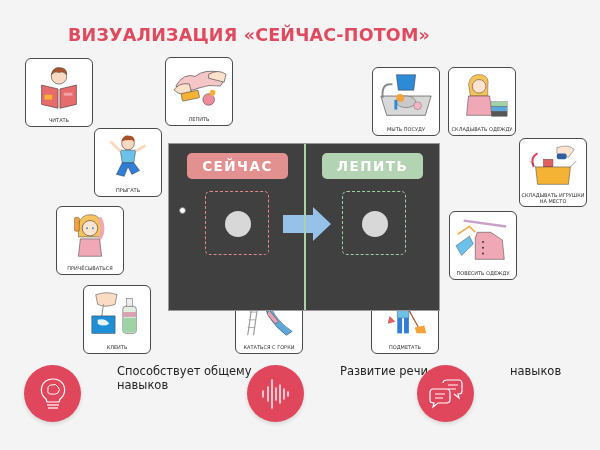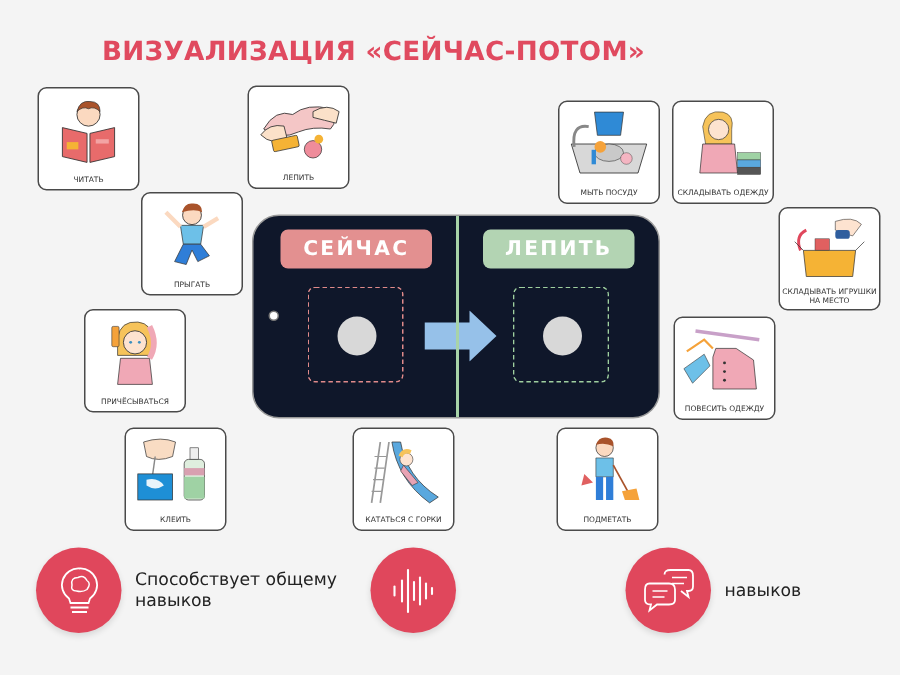--- a/index.html
+++ b/index.html
@@ -23,22 +23,22 @@
   .card .pic {
     position: absolute; left: 4px; right: 4px; top: 4px; height: 48px;
   }
   .card .pic svg { width: 100%; height: 100%; display: block; }
   .card .cap {
     position: absolute; left: 1px; right: 1px; bottom: 3px;
     text-align: center; font-size: 5px; line-height: 6px;
     color: #333; text-transform: uppercase; font-family: "DejaVu Sans", sans-serif;
   }
   .board {
-    position: absolute; left: 168px; top: 143px; width: 272px; height: 136px;
-    background: #0f172a; border: 1.3px solid #999; border-radius: 18px; box-sizing: border-box;
+    position: absolute; left: 168px; top: 143px; width: 272px; height: 168px;
+    background: #404040; border: 1.3px solid #999; border-radius: 0; box-sizing: border-box;
   }
   .divider { position: absolute; left: 135px; top: 0; bottom: 0; width: 1.6px; background: #a8d3a8; }
   .lbl {
     position: absolute; top: 9px; height: 26px; width: 101px; border-radius: 5px;
     color: #fff; font-family: "DejaVu Sans", sans-serif; font-weight: bold; font-size: 13.5px;
     letter-spacing: 1.5px; text-align: center; line-height: 26px;
   }
   .lbl.now { left: 18px; background: #e39090; }
   .lbl.later { left: 153px; background: #b3d4b3; }
   .slot {
@@ -47,21 +47,21 @@
   .slot.now { left: 36px; border: 1.6px dashed #e08a8a; }
   .slot.later { left: 173px; border: 1.6px dashed #9fd09f; }
   .slot .dot {
     position: absolute; left: 19px; top: 19px; width: 26px; height: 26px; border-radius: 50%; background: #d8d8d8;
   }
   .pin {
     position: absolute; left: 10px; top: 63px; width: 7px; height: 7px; border-radius: 50%;
     border: 1px solid #777; box-sizing: border-box; background: #fff;
   }
   .arrow { position: absolute; left: 114px; top: 63px; width: 50px; height: 34px; }
-  .benefit { position: absolute; display: flex; align-items: center; }
+  .benefit { position: absolute; display: flex; align-items: flex-start; gap: 27px; }
   .benefit .circ {
     width: 57px; height: 57px; border-radius: 50%; background: #e0475c;
     display: flex; align-items: center; justify-content: center;
     box-shadow: 0 2px 4px rgba(0,0,0,0.12); flex: 0 0 auto;
   }
   .benefit .txt {
     margin-left: 9px; font-size: 11.5px; line-height: 13.5px; color: #222;
     font-family: "DejaVu Sans", sans-serif; font-weight: normal;
   }
   .benefit .txt span { display: block; }
@@ -270,20 +270,23 @@
         <line x1="2" y1="13" x2="2" y2="19"></line>
         <line x1="7" y1="9" x2="7" y2="23"></line>
         <line x1="11" y1="2" x2="11" y2="30"></line>
         <line x1="15" y1="10" x2="15" y2="22"></line>
         <line x1="19" y1="7" x2="19" y2="25"></line>
         <line x1="23" y1="11" x2="23" y2="21"></line>
         <line x1="27" y1="14" x2="27" y2="18"></line>
       </g>
     </svg>
   </div>
+  <div class="txt">
+    <span>Развитие речи</span>
+  </div>
 </div>
 
 <div class="benefit" style="left:417px;top:365px;">
   <div class="circ">
     <svg width="34" height="30" viewBox="0 0 34 30">
       <path d="M14 4 Q14 1 18 1 L30 1 Q33 1 33 5 L33 12 Q33 15 30 15 L29 15 L30 19 L25 15" fill="none" stroke="#fff" stroke-width="1.2"></path>
       <line x1="19" y1="6" x2="29" y2="6" stroke="#fff" stroke-width="1"></line>
       <line x1="19" y1="10" x2="27" y2="10" stroke="#fff" stroke-width="1"></line>
       <path d="M4 10 L17 10 Q21 10 21 14 L21 21 Q21 24 17 24 L9 24 L4 28 L5 24 Q1 24 1 21 L1 14 Q1 10 4 10Z" fill="#e0475c" stroke="#fff" stroke-width="1.2"></path>
       <line x1="6" y1="15" x2="16" y2="15" stroke="#fff" stroke-width="1"></line>

